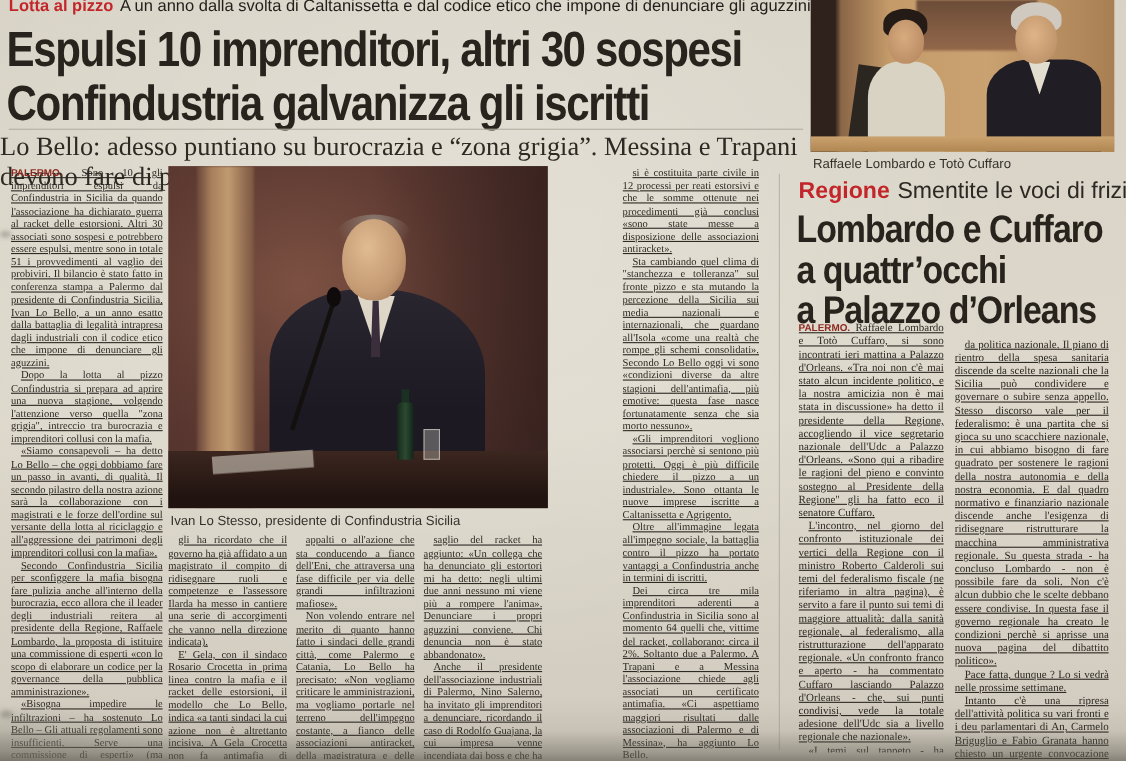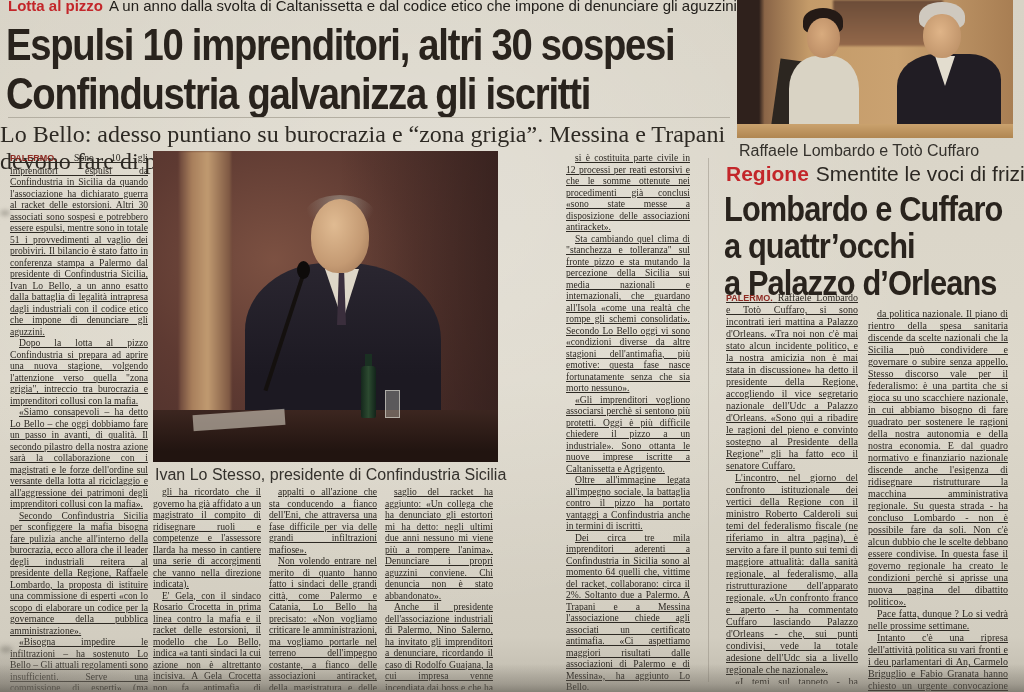--- a/index.html
+++ b/index.html
@@ -33,21 +33,21 @@
     overflow:hidden;color:#2d2923;}
   .para{margin:0;text-indent:9px;text-decoration:underline;}
   .para.first{text-indent:0;}
   .dateline{font-family:"Liberation Sans",sans-serif;font-weight:700;font-size:9px;color:#8d2a22;}
   .col1{left:10px;top:152px;width:138px;height:538px;}
   .col2{left:153px;top:486px;width:108px;height:204px;}
   .col3{left:269px;top:486px;width:108px;height:204px;}
   .col4{left:385px;top:486px;width:108px;height:204px;}
   .col5{left:566px;top:152px;width:124px;height:538px;}
 
-  .caption{position:absolute;font-family:"Liberation Sans",sans-serif;font-size:16px;color:#34312c;}
+  .caption{position:absolute;font-family:"Liberation Sans",sans-serif;font-size:12px;color:#34312c;}
 
   
   .photo1{position:absolute;left:153px;top:151px;width:345px;height:311px;overflow:hidden;
     background:radial-gradient(ellipse at 35% 35%, #7c5142 0%, #5e3a32 45%, #452b28 100%);}
   .photo1 .door{position:absolute;left:26px;top:0;width:52px;height:100%;
     background:linear-gradient(90deg,#6b463a 0%,#a87f5c 25%,#c09a70 55%,#7a5440 100%);filter:blur(1px);}
   .photo1 .darkright{position:absolute;right:0;top:0;width:46%;height:100%;
     background:linear-gradient(90deg,rgba(40,24,22,0),rgba(40,24,22,.55));}
   .photo1 .head{position:absolute;left:158px;top:48px;width:58px;height:74px;border-radius:50% 50% 46% 46%;
     background:radial-gradient(ellipse at 40% 35%, #e0bb92 0%, #c49a73 60%, #9b7252 100%);}

